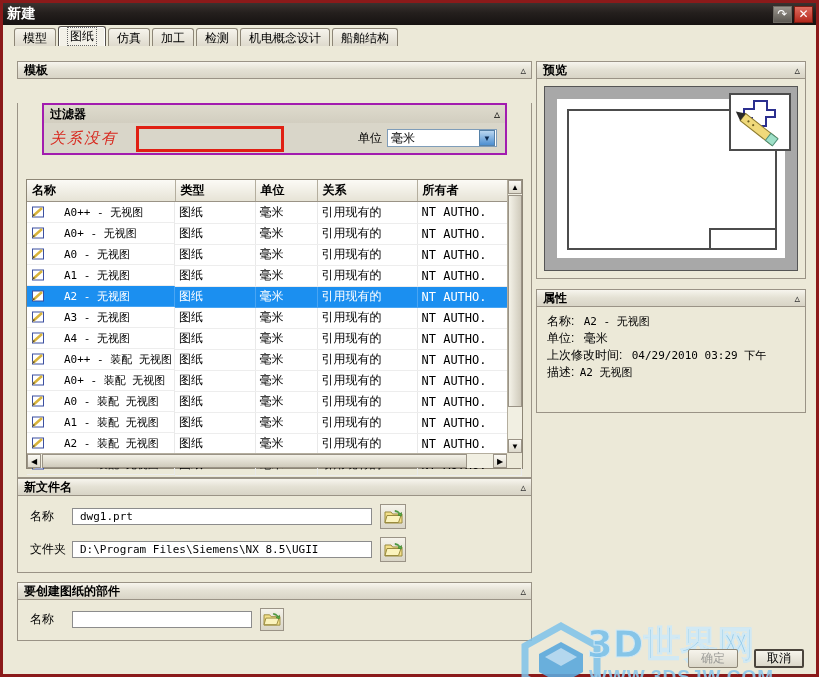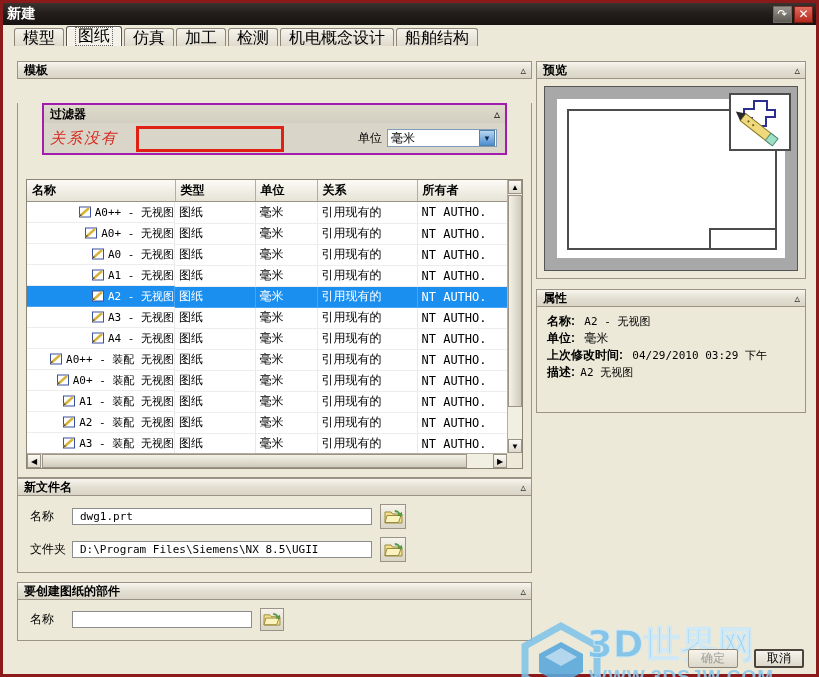--- a/index.html
+++ b/index.html
@@ -37,21 +37,21 @@
   .tabbar{
     position:absolute;left:0;top:22px;right:0;height:22px;
     background:#ece9d8;padding-left:11px;box-sizing:border-box;
     display:flex;align-items:flex-end;
   }
   .tab{
     height:19px;line-height:18px;padding:0 8px;margin-right:2px;
     background:linear-gradient(to bottom,#f6f4ec,#ddd9cb);
     border:1px solid #8d8676;border-bottom:none;
     border-radius:3px 3px 0 0;
-    font-size:16px;white-space:nowrap;box-sizing:border-box;
+    font-size:12px;white-space:nowrap;box-sizing:border-box;
   }
   .tab.active{
     background:#f3f1e8;height:21px;line-height:20px;font-weight:normal;
     border-color:#55504a;
     box-shadow:inset 0 0 0 1px #ffffff;
   }
   .tab.active .tabinner{border:1px dotted #666;display:block;padding:0 2px;height:17px;line-height:16px;}
   
   .content{
     position:absolute;left:0;top:43px;right:0;bottom:0;
@@ -117,21 +117,21 @@
     background:linear-gradient(to bottom,#fbfaf5,#e6e3d6);
     border-right:1px solid #b4ae9e;border-bottom:1px solid #9a9386;
     font-weight:bold;text-align:left;padding:2px 0 2px 5px;height:16px;
     font-size:12px;
   }
   table.tmpl td{
     border-right:1px solid #e9e9e9;border-bottom:1px solid #ededed;
     padding:1px 0 1px 4px;height:18px;white-space:nowrap;overflow:hidden;
     font-size:12px;
   }
-  td.namecell{display:flex;align-items:center;gap:3px;padding-left:3px;justify-content:flex-end;}
+  td.namecell{display:flex;align-items:center;gap:19px;padding-left:3px;}
   tr.sel td{background:#1b8ff0;color:#fff;border-right-color:#49a5f3;border-bottom-color:#49a5f3;}
   .nm-ascii{font-family:"DejaVu Sans Mono","Liberation Mono",monospace;font-size:11px;}
   .owner{font-family:"DejaVu Sans Mono","Liberation Mono",monospace;font-size:11px;}
   .rowicon{
     width:14px;height:13px;flex:none;position:relative;display:inline-block;
   }
   .scroll-v{
     position:absolute;right:0;top:0;width:15px;bottom:15px;
     background:#f1efe2;border-left:1px solid #b4ae9e;box-sizing:border-box;
   }
@@ -180,21 +180,21 @@
     position:absolute;right:0px;bottom:0px;width:66px;height:20px;
     border-left:2px solid #4c4c4c;border-top:2px solid #4c4c4c;box-sizing:border-box;
   }
   .thumbicon{
     position:absolute;right:-6px;top:-6px;width:62px;height:58px;
     background:#fff;border:2px solid #4c4c4c;box-sizing:border-box;
     overflow:hidden;
   }
   
   .props-body{padding:6px 8px 8px 10px;font-size:12px;line-height:17px;}
-  .props-body .k{font-weight:bold;}
+  .props-body .k{font-weight:normal;}
   .mono{font-family:"DejaVu Sans Mono","Liberation Mono",monospace;font-size:11px;}
   
   .fn-body{padding:8px 0 10px 0;}
   .fn-row{display:flex;align-items:center;margin:0 0 8px 12px;}
   .fn-label{width:42px;font-size:12px;}
   .txtinput{
     height:17px;background:#fff;border:1px solid #8c8c8c;
     font-family:"DejaVu Sans Mono","Liberation Mono",monospace;font-size:11px;
     padding:0 7px;box-sizing:border-box;line-height:16px;color:#000;
     overflow:hidden;white-space:nowrap;
@@ -418,20 +418,34 @@
                 <td class="owner">NT AUTHO.</td>
               </tr>
               <tr>
                 <td class="namecell">
                     <span class="rowicon"><svg width="14" height="13" viewBox="0 0 14 13">
                         <rect x="1.5" y="1" width="11" height="10" fill="#fff" stroke="#3b4fa0" stroke-width="1"></rect>
                         <path d="M2 10 L11 2" stroke="#d8b33a" stroke-width="2.4"></path>
                         <path d="M1.5 10.5 L3.6 9.2 L3 7.8 Z" fill="#333"></path>
                       </svg></span>
                     <span class="nm-ascii">A0+ - 装配 无视图</span>
+                  </td>
+                <td>图纸</td>
+                <td>毫米</td>
+                <td>引用现有的</td>
+                <td class="owner">NT AUTHO.</td>
+              </tr>
+              <tr>
+                <td class="namecell">
+                    <span class="rowicon"><svg width="14" height="13" viewBox="0 0 14 13">
+                        <rect x="1.5" y="1" width="11" height="10" fill="#fff" stroke="#3b4fa0" stroke-width="1"></rect>
+                        <path d="M2 10 L11 2" stroke="#d8b33a" stroke-width="2.4"></path>
+                        <path d="M1.5 10.5 L3.6 9.2 L3 7.8 Z" fill="#333"></path>
+                      </svg></span>
+                    <span class="nm-ascii">A0 - 装配 无视图</span>
                   </td>
                 <td>图纸</td>
                 <td>毫米</td>
                 <td>引用现有的</td>
                 <td class="owner">NT AUTHO.</td>
               </tr>
               <tr>
                 <td class="namecell">
                     <span class="rowicon"><svg width="14" height="13" viewBox="0 0 14 13">
                         <rect x="1.5" y="1" width="11" height="10" fill="#fff" stroke="#3b4fa0" stroke-width="1"></rect>

